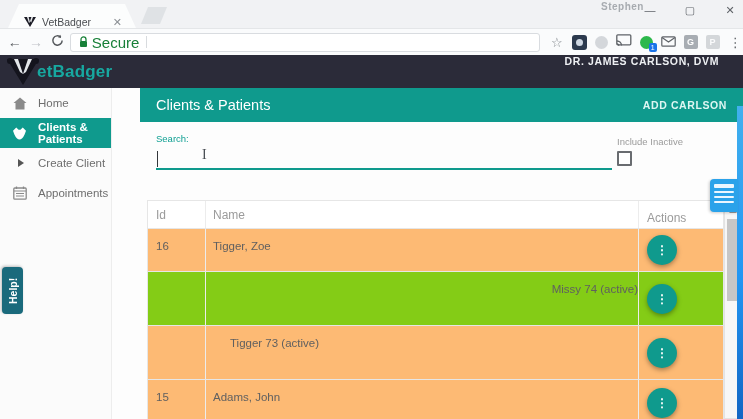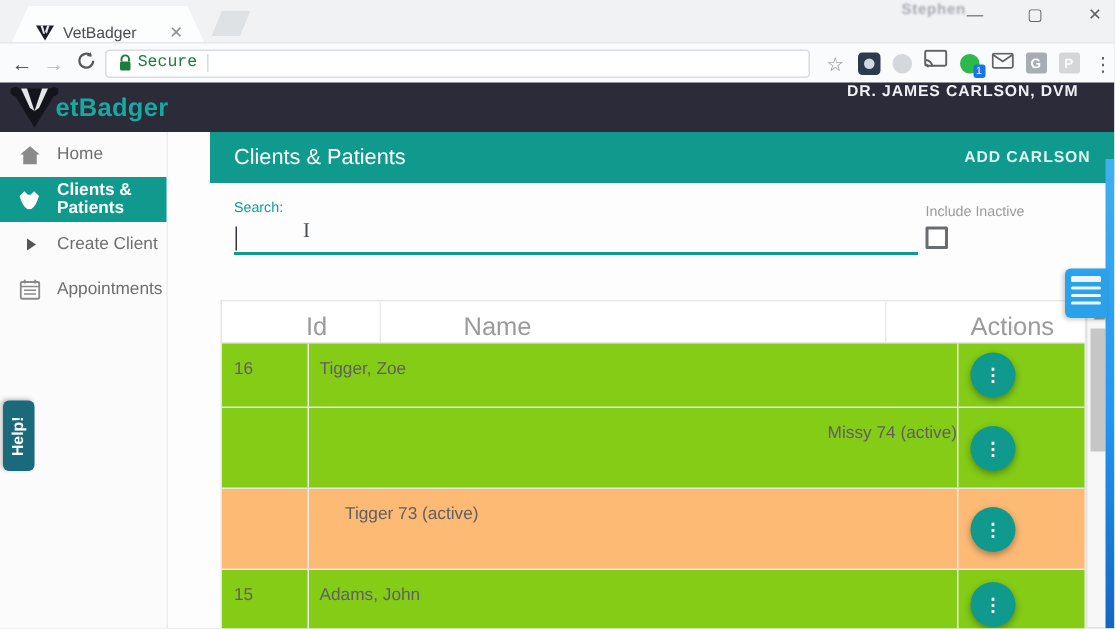--- a/index.html
+++ b/index.html
@@ -18,21 +18,21 @@
   .watermark { position:absolute; left:601px; top:1px; font-size:10px; color:#a7abb0; filter:blur(0.6px); font-weight:bold; letter-spacing:0.5px; }
   .win-controls { position:absolute; right:6px; top:0; height:20px; display:flex; align-items:center; gap:26px; color:#5f6368; }
   .win-btn { font-size:11px; width:14px; text-align:center; line-height:20px; }
 
   .toolbar { position:absolute; left:0; top:28px; width:743px; height:27px; background:#fafbfc;
              display:flex; align-items:center; border-top:1px solid #e4e6e8; }
   .nav-ico { font-size:14px; color:#55585c; width:22px; text-align:center; }
   .nav-ico.disabled { color:#c0c3c7; }
   .omnibox { width:486px; height:19px; background:#fff; border:1px solid #d9dce0; border-radius:3px;
              display:flex; align-items:center; padding:0 8px; margin-left:2px; }
-  .secure-txt { font-size:11px; color:#188038; margin-left:4px;font-family:Liberation Mono, monospace; }
+  .secure-txt { font-size:15px; color:#188038; margin-left:4px; }
   .omni-sep { width:1px; height:12px; background:#d8dbde; margin:0 7px; }
   .url-txt { font-size:11px; color:#3b3f43; white-space:nowrap; }
   .url-path { color:#9aa0a6; }
   .star-ico { font-size:13px; color:#80868b; margin-left:8px; width:18px; text-align:center; }
   .ext-row { display:flex; align-items:center; gap:8px; margin-left:6px; }
   .ext-dark { width:15px; height:15px; border-radius:3px; background:#2c3a4e; display:flex; align-items:center; justify-content:center; }
   .ext-dark i { width:7px; height:7px; border-radius:50%; background:#cfd8e3; display:block; }
   .ext-circle { width:13px; height:13px; border-radius:50%; background:#c7cbd0; opacity:.75; }
   .ext-green { position:relative; width:13px; height:13px; border-radius:50%; background:#2db84c; }
   .ext-badge { position:absolute; right:-4px; bottom:-3px; background:#1a73e8; color:#fff; font-size:7px;
@@ -70,23 +70,23 @@
   .content { position:absolute; left:140px; top:122px; width:603px; height:297px; background:#fdfdfd; }
   .search-label { position:absolute; left:16px; top:11px; font-size:9.5px; color:#10a093; }
   .search-input { position:absolute; left:16px; top:26px; width:456px; height:22px; border-bottom:2px solid #0f9a8d; }
   .caret { position:absolute; left:1px; top:3px; width:1px; height:16px; background:#33363a; }
   .ibeam { position:absolute; left:62px; top:25px; font-family:"Liberation Serif", serif; font-size:14px; color:#4a4f55; }
   .inactive-label { position:absolute; left:477px; top:14px; font-size:9.5px; color:#9b9b9b; }
   .checkbox { position:absolute; left:477px; top:29px; width:15px; height:15px; border:2px solid #696c70; border-radius:1px; background:#fff; }
 
   
   .tbl { position:absolute; left:7px; top:78px; width:577px; border:1px solid #e6e6e6; border-bottom:none; }
-  .trow { display:flex; border-bottom:1px solid #e6e6e6; background:#84cc16; }
+  .trow { display:flex; border-bottom:1px solid #e6e6e6; background:#fdba74; }
   .trow.head { background:#fff; height:28px; }
-  .trow.head .tc { color:#9b9b9b; padding-top:7px; font-size:17px;margin-left:48px; }
+  .trow.head .tc { color:#9b9b9b; padding-top:7px; font-size:12px; }
   .tc { font-size:11.5px; color:#606060; padding-top:11px; }
   .tc-id { width:58px; padding-left:8px; border-right:1px solid #ececec; }
   .tc-name { flex:1; padding-left:7px; border-right:1px solid #ececec; }
   .tc-name.pet { padding-left:24px; }
   .tc-act { width:84px; display:flex; align-items:center; padding:0 0 0 8px; }
   .r-client { height:43px; }
   .r-pet { height:54px; }
   .r-alt { background:#fdba74; }
   .r-white { background:#84cc16;text-align:right; }
   .act-btn { width:30px; height:30px; border-radius:50%; background:#0f9a8d; color:#fff; display:flex;

